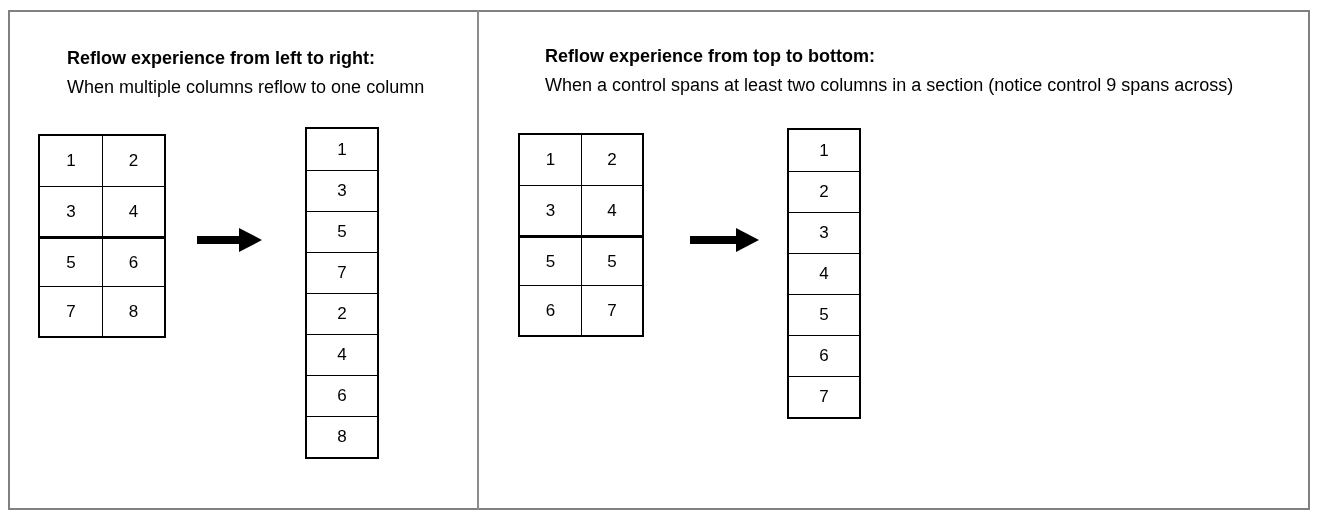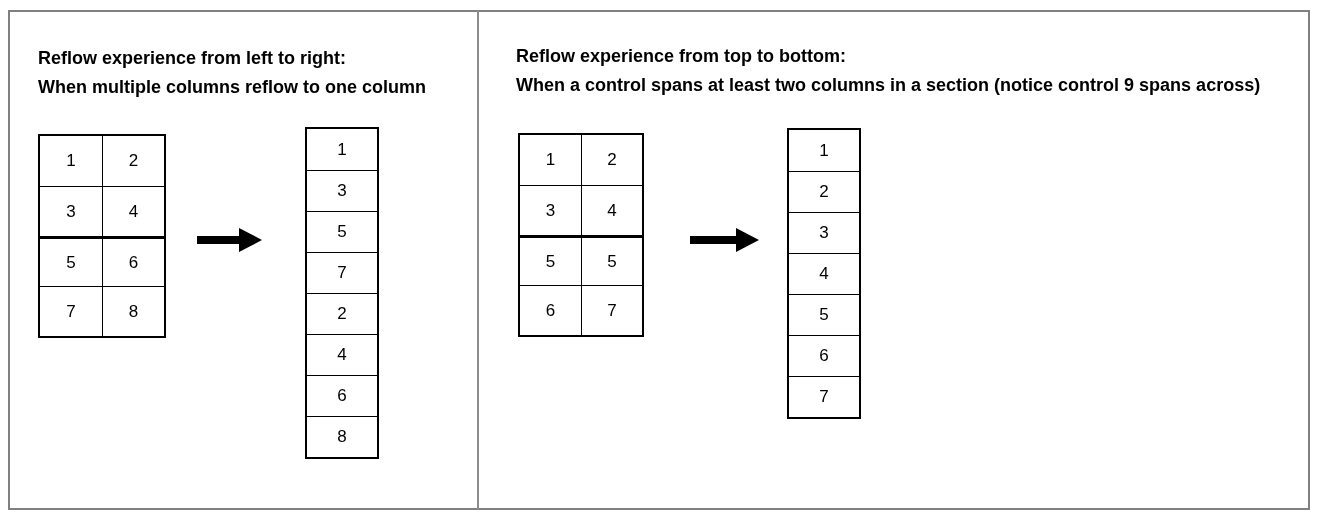--- a/index.html
+++ b/index.html
@@ -35,31 +35,32 @@
   .panel {
     position: absolute;
     top: 0;
     height: 521px;
   }
   .panel.left  { left: 0;   width: 478px; }
   .panel.right { left: 480px; width: 679px; }
   .heading-block {
     position: absolute;
     white-space: nowrap;
+    margin-left: 29px;
   }
   .title {
     margin: 0;
     font-size: 18px;
     font-weight: bold;
     line-height: 29px;
   }
   .subtitle {
     margin: 0;
     font-size: 18px;
-    font-weight: bold;
+    font-weight: normal;
     line-height: 29px;
   }
   .grid {
     position: absolute;
     display: grid;
     border: 2px solid #000000;
     background: #ffffff;
   }
   .src-grid  { grid-auto-rows: 50px; }
   .result-col { grid-auto-rows: 41px; }

